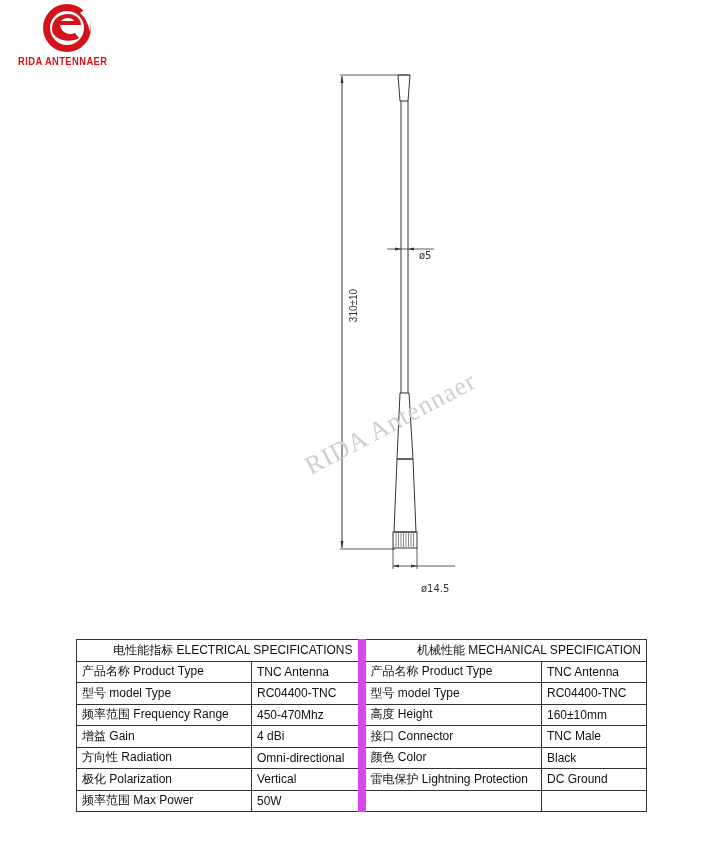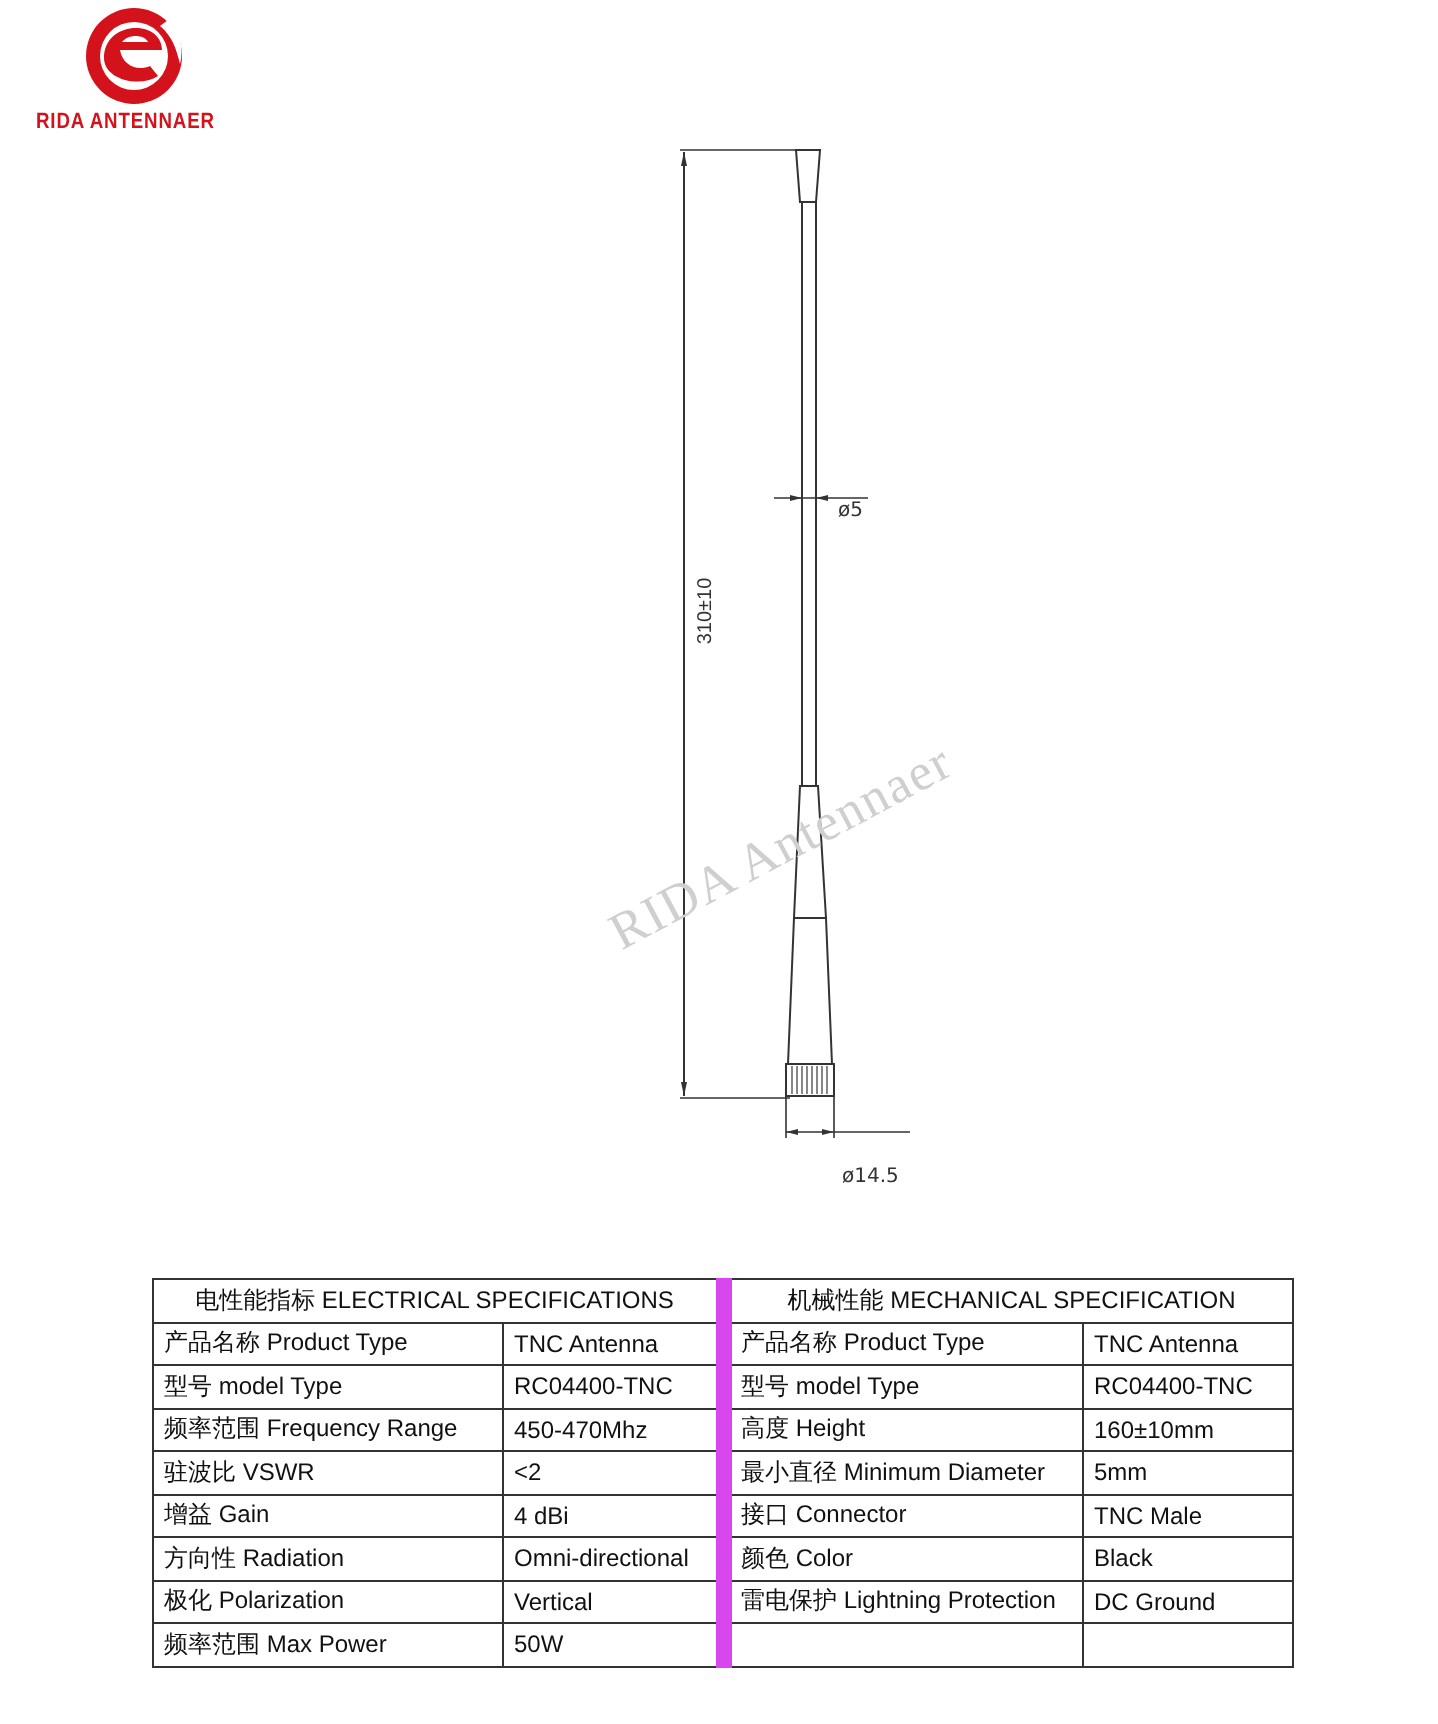--- a/index.html
+++ b/index.html
@@ -6,21 +6,21 @@
   body { width:719px; height:862px; position:relative; overflow:hidden; font-family:"Liberation Sans", "DejaVu Sans", sans-serif; color:#111; }
   .logo { position:absolute; left:18px; top:2px; width:100px; height:70px; }
   .logo-mark { position:absolute; left:22px; top:0; width:54px; height:52px; }
   .logo-text { position:absolute; left:0; top:53px; width:100px; text-align:center; font-size:11px; font-weight:bold; color:#d4121b; letter-spacing:0.5px; transform:scaleX(0.85); transform-origin:left top; white-space:nowrap; }
   .drawing { position:absolute; left:0; top:0; width:719px; height:620px; }
   .watermark { position:absolute; left:300px; top:455px; font-family:"Liberation Serif", "DejaVu Serif", serif; font-size:26px; color:#cfcfcf; transform:rotate(-28deg); transform-origin:left top; white-space:nowrap; letter-spacing:1px; }
   .dim-text { position:absolute; font-size:10px; color:#333; font-family:"DejaVu Sans", sans-serif; }
   .dim-vert { position:absolute; left:333px; top:300px; transform:rotate(-90deg); transform-origin:center; font-size:10px; color:#333; width:40px; text-align:center; }
   table.spec { position:absolute; left:76px; top:639px; border-collapse:collapse; width:570px; font-size:12px; table-layout:fixed; }
   table.spec td { border:1px solid #333; height:20.5px; padding:0 5px; white-space:nowrap; }
-  table.spec td.head { text-align:center;margin-left:35px; }
+  table.spec td.head { text-align:right;margin-left:35px; }
   table.spec td.val { text-align:left; }
   table.spec td.divider { border-left:8px solid #d946ef; }
 </style>
 </head>
 <body>
 
 <div class="logo">
   <svg class="logo-mark" viewBox="0 0 54 52">
     <circle cx="27" cy="26" r="24" fill="#d4121b"></circle>
     <circle cx="27" cy="26" r="17" fill="#ffffff"></circle>
@@ -99,26 +99,20 @@
     <td class="divider">型号 model Type</td>
     <td class="val">RC04400-TNC</td>
   </tr>
   <tr>
     <td>频率范围 Frequency Range</td>
     <td class="val">450-470Mhz</td>
     <td class="divider">高度 Height</td>
     <td class="val">160±10mm</td>
   </tr>
   <tr>
-    <td>驻波比 VSWR</td>
-    <td class="val">&lt;2</td>
-    <td class="divider">最小直径 Minimum Diameter</td>
-    <td class="val">5mm</td>
-  </tr>
-  <tr>
     <td>增益 Gain</td>
     <td class="val">4 dBi</td>
     <td class="divider">接口 Connector</td>
     <td class="val">TNC Male</td>
   </tr>
   <tr>
     <td>方向性 Radiation</td>
     <td class="val">Omni-directional</td>
     <td class="divider">颜色 Color</td>
     <td class="val">Black</td>

